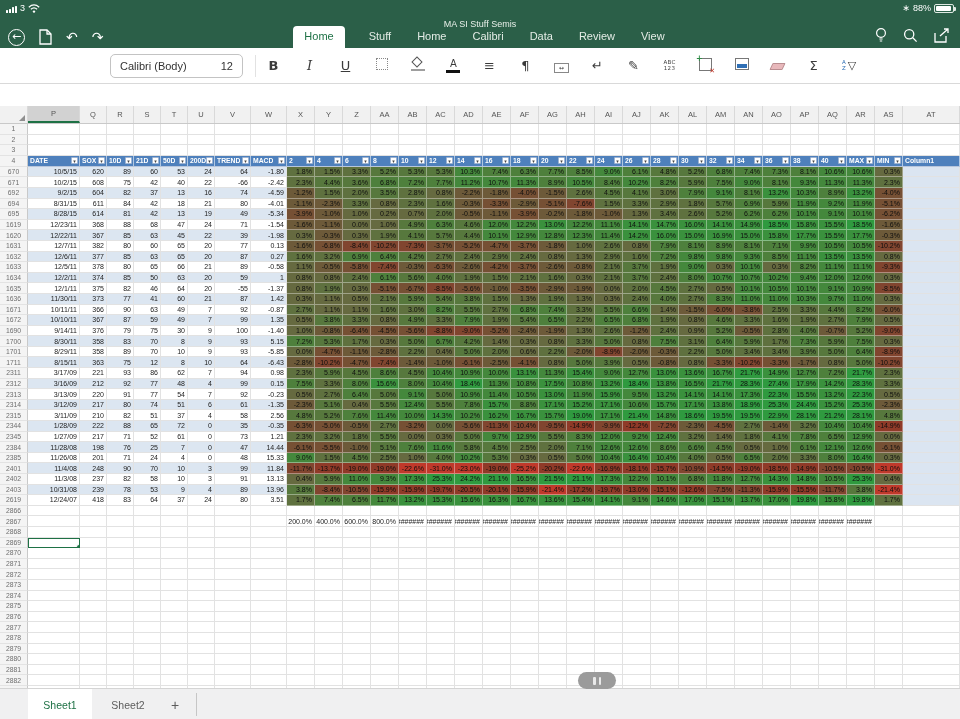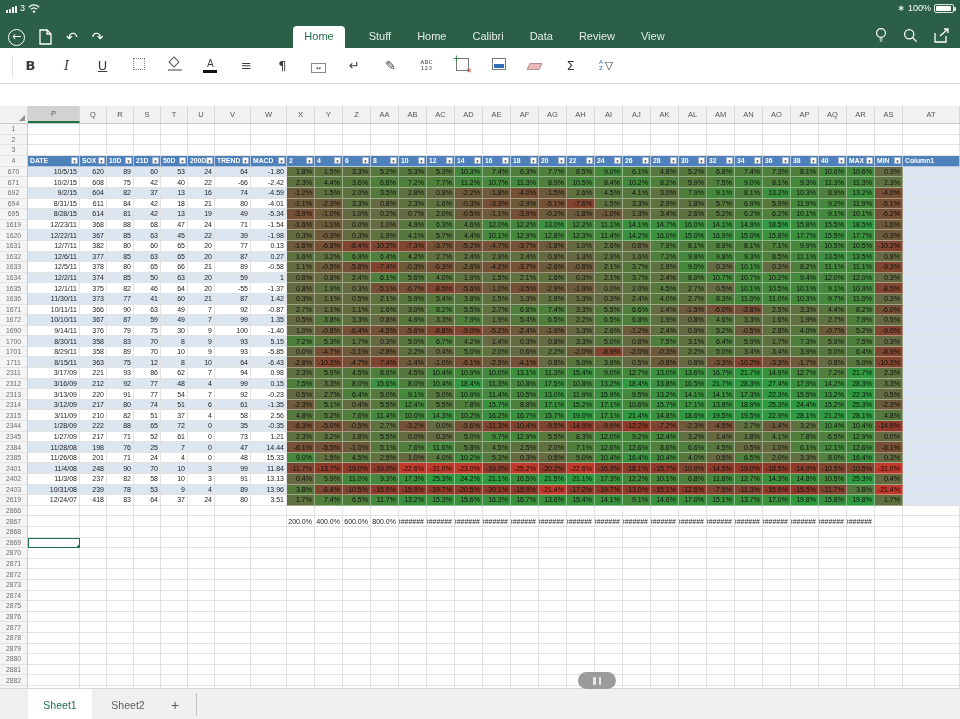--- a/index.html
+++ b/index.html
@@ -107,27 +107,28 @@
         <span>
           <svg width="12" height="9" viewBox="0 0 12 9">
             <path d="M0.8 3.2 Q6 -1.4 11.2 3.2" fill="none" stroke="#fff" stroke-width="1.2"></path>
             <path d="M2.9 5.3 Q6 2.6 9.1 5.3" fill="none" stroke="#fff" stroke-width="1.2"></path>
             <circle cx="6" cy="7.6" r="1.2" fill="#fff"></circle>
           </svg>
         </span>
       </div>
       <div class="sb-right">
         <span>∗</span>
-        <span>100%</span>
+        <span>88%</span>
         <span class="batt">
             <i></i>
             <u></u>
           </span>
       </div>
     </div>
+    <div class="doctitle">MA SI Stuff Semis</div>
     <div class="ribbon">
       <div class="rtabs" id="ribbonTabs">
           <span class="rtab active">Home</span>
           <span class="rtab">Stuff</span>
           <span class="rtab">Home</span>
           <span class="rtab">Calibri</span>
           <span class="rtab">Data</span>
           <span class="rtab">Review</span>
           <span class="rtab">View</span>
         </div>
@@ -159,20 +160,24 @@
           <svg width="16" height="15" viewBox="0 0 16 15">
               <path d="M1 5 v9 h11 v-6" fill="none" stroke="#fff" stroke-width="1.3"></path>
               <path d="M6 8 L14 1 M10 1 h4 v4" fill="none" stroke="#fff" stroke-width="1.3"></path>
             </svg>
         </span>
       </div>
     </div>
   </div>
 
   <div class="toolbar">
+    <div class="fontbox">
+      <span>Calibri (Body)</span>
+      <span>12</span>
+    </div>
     <div class="tsep"></div>
     <div class="ticons">
       <span class="ti bold">B</span>
       <span class="ti ital">I</span>
       <span class="ti und">U</span>
       <span class="ti"><span class="borderbox"></span></span>
       <span class="ti"><span class="fillic"><b></b><u></u></span></span>
       <span class="ti fcol"><span>A</span><u></u></span>
       <span class="ti">≡</span>
       <span class="ti">¶</span>

